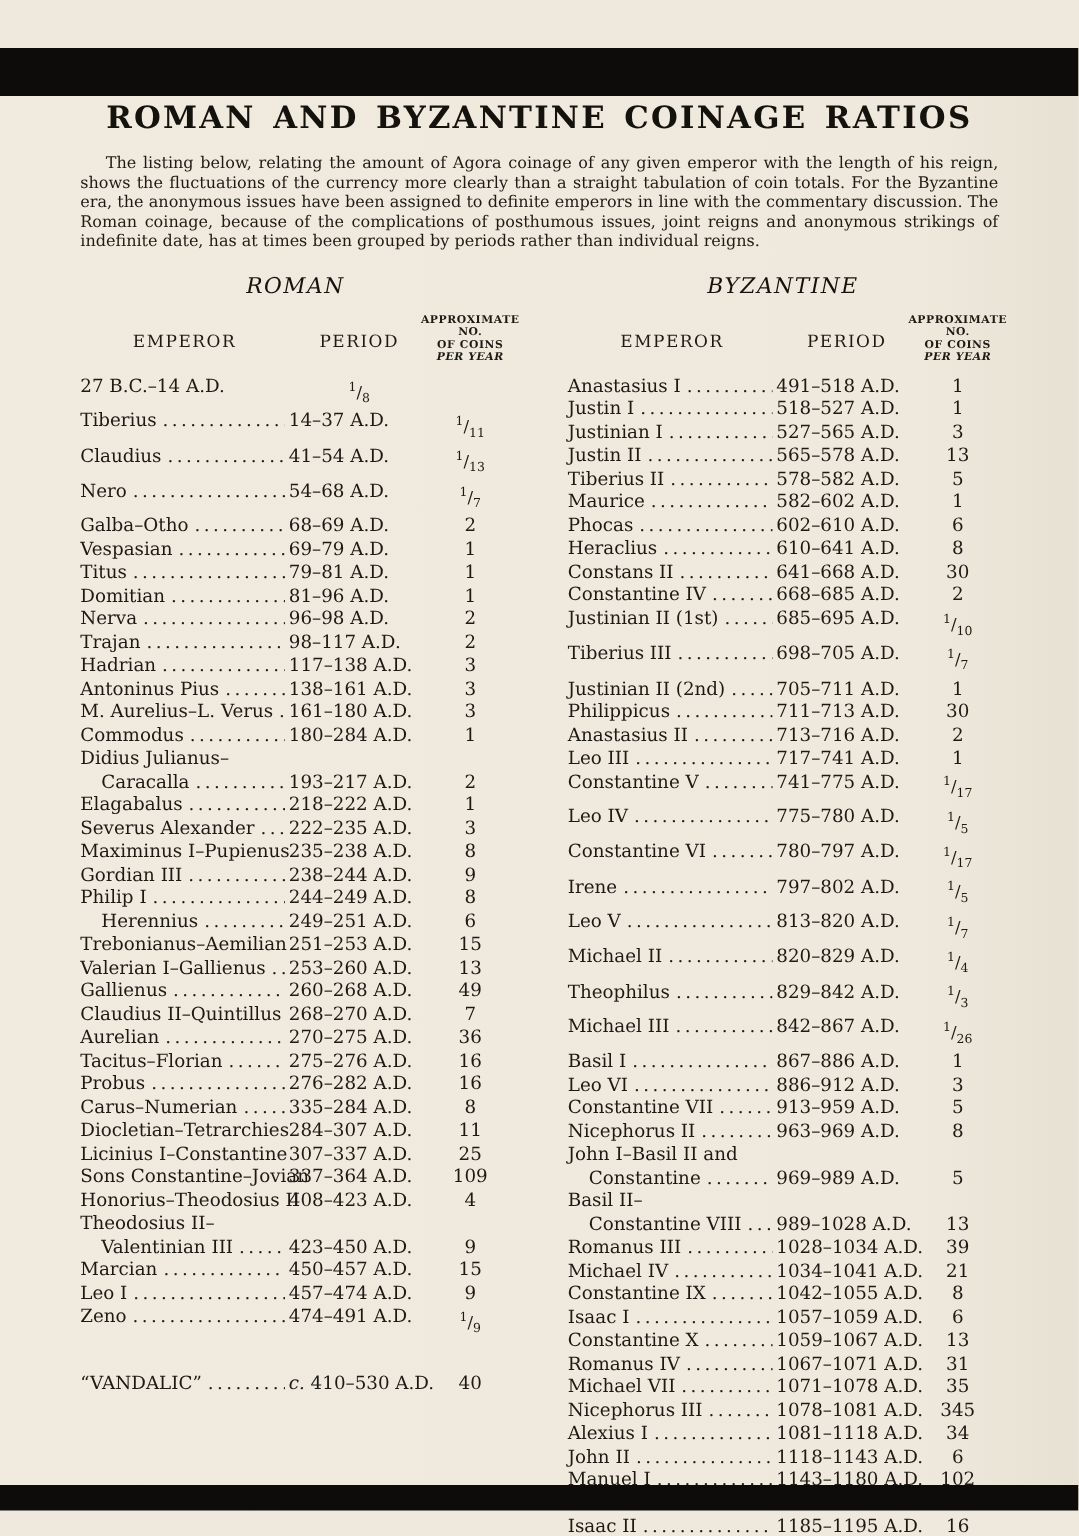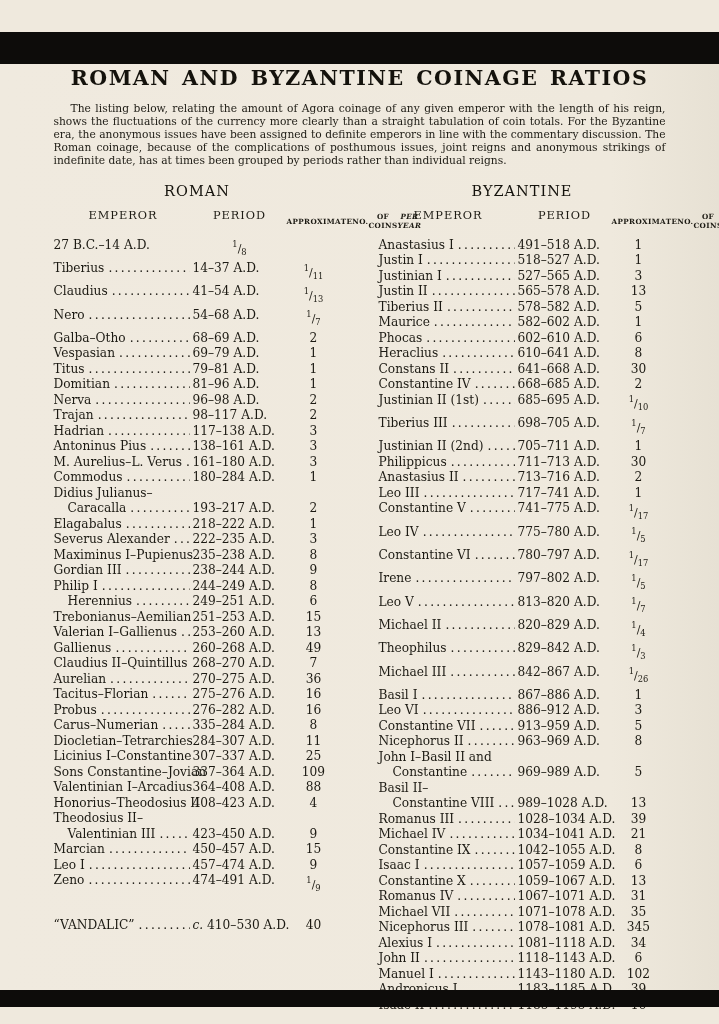--- a/index.html
+++ b/index.html
@@ -22,32 +22,32 @@
     color:#14120c;
   }
   .intro{
     width:612px;margin:13px auto 0;
     font-size:10.7px;line-height:12.9px;text-align:justify;text-indent:17px;
     color:#1d1b14;
   }
   .columns{width:612px;margin:15px auto 0;display:flex;gap:38px;}
   .col{width:287px;flex:0 0 287px;}
   .sec-title{
-    margin:0 0 10px;text-align:center;font-weight:normal;
+    margin:0 0 10px;text-align:center;font-style:italic;font-weight:normal;
     font-size:14.5px;letter-spacing:1px;color:#14120c;
   }
   .thead{
     display:grid;grid-template-columns:minmax(0,1fr) 94px 54px;
     align-items:end;margin-bottom:7px;
   }
   .th{font-size:11.3px;letter-spacing:1px;text-align:center;}
   .th-emp,.th-per{padding-bottom:9px;}
   .th-coins{
     font-size:7.2px;letter-spacing:0.4px;line-height:8.6px;
-    display:flex;flex-direction:row;align-items:center;text-align:center;
+    display:flex;flex-direction:column;align-items:center;text-align:center;
     font-weight:bold;
   }
   .th-coins em{font-weight:bold;}
   .trow{
     display:grid;grid-template-columns:minmax(0,1fr) 94px 54px;
     font-size:12.2px;line-height:15.5px;
   }
   .name-cell{display:flex;align-items:baseline;min-width:0;}
   .ename{white-space:nowrap;flex:0 0 auto;}
   .ename.indent{padding-left:14px;}
@@ -339,28 +339,20 @@
           <div class="trow">
             <span class="name-cell">
               <span class="ename">Sons Constantine–Jovian</span>
               <span class="leader"></span>
             </span>
             <span class="period">337–364 A.D.</span>
             <span class="coins">109</span>
           </div>
           <div class="trow">
             <span class="name-cell">
-              <span class="ename">Valentinian I–Arcadius</span>
-              <span class="leader"></span>
-            </span>
-            <span class="period">364–408 A.D.</span>
-            <span class="coins">88</span>
-          </div>
-          <div class="trow">
-            <span class="name-cell">
               <span class="ename">Honorius–Theodosius II</span>
               <span class="leader"></span>
             </span>
             <span class="period">408–423 A.D.</span>
             <span class="coins">4</span>
           </div>
           <div class="trow">
             <span class="name-cell">
               <span class="ename">Theodosius II–</span>
             </span>

